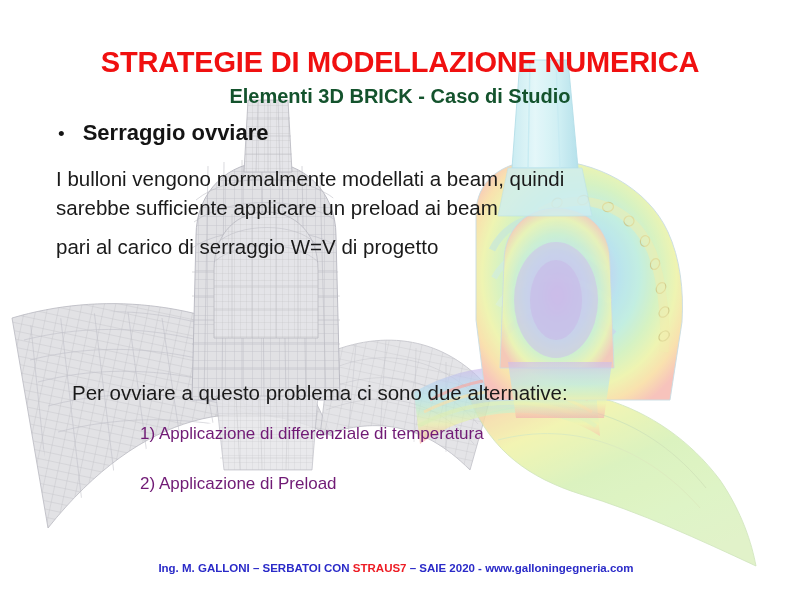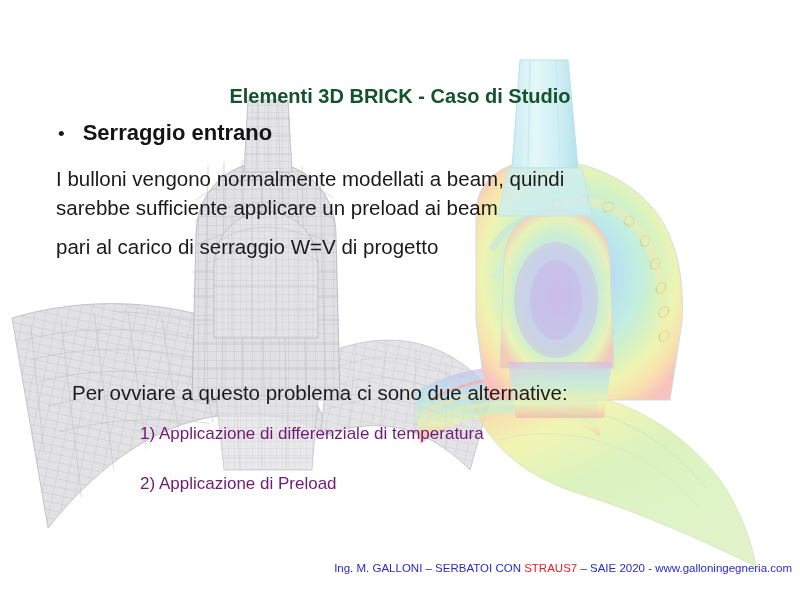--- a/index.html
+++ b/index.html
@@ -106,23 +106,23 @@
     white-space: nowrap;
   }
   #item-1 { top: 419px; }
   #item-2 { top: 457px; margin-top: 12px; }
 
   .footer {
     position: absolute;
     left: 0;
     top: 562px;
     width: 792px;
-    text-align: right;
+    text-align: center;
     font-size: 11.5px;
-    font-weight: normal;
+    font-weight: bold;
     color: #2A2AC8;
     white-space: nowrap;
   }
   .footer .accent { color: #ED1C24; }
 </style>
 </head>
 <body>
 
 <div id="slide">
 
@@ -323,26 +323,27 @@
 
         <path d="M508 168 L 582 168 L 592 216 L 498 216 Z" fill="#C5EAF0" opacity="0.8" stroke="#AEDDE8" stroke-width="0.7"></path>
 
         <path d="M508 362 L 612 362 L 604 418 L 516 418 Z" fill="url(#contourBand)" opacity="0.65"></path>
       </g>
     </svg>
   </div>
 
   <div id="text-layer">
 
+    <div class="title">STRATEGIE DI MODELLAZIONE NUMERICA</div>
 
     <div class="subtitle">Elementi 3D BRICK - Caso di Studio</div>
 
     <div class="bullet-row">
       <span class="bullet-dot">•</span>
-      <span class="bullet-heading">Serraggio entrano</span>
+      <span class="bullet-heading">Serraggio ovviare</span>
     </div>
 
     <div class="body-block" id="para-2">
       <span class="ln">pari al carico di serraggio W=V di progetto</span>
     </div>
 
     <div class="body-block" id="para-1">
       <span class="ln">I bulloni vengono normalmente modellati a beam, quindi</span>
       <span class="ln">sarebbe sufficiente applicare un preload  ai beam</span>
     </div>

